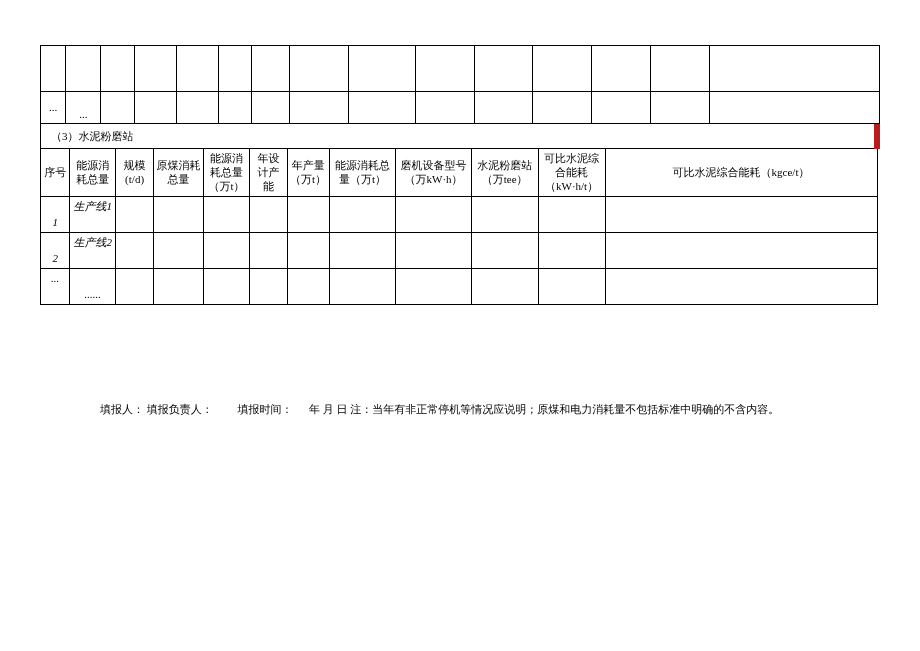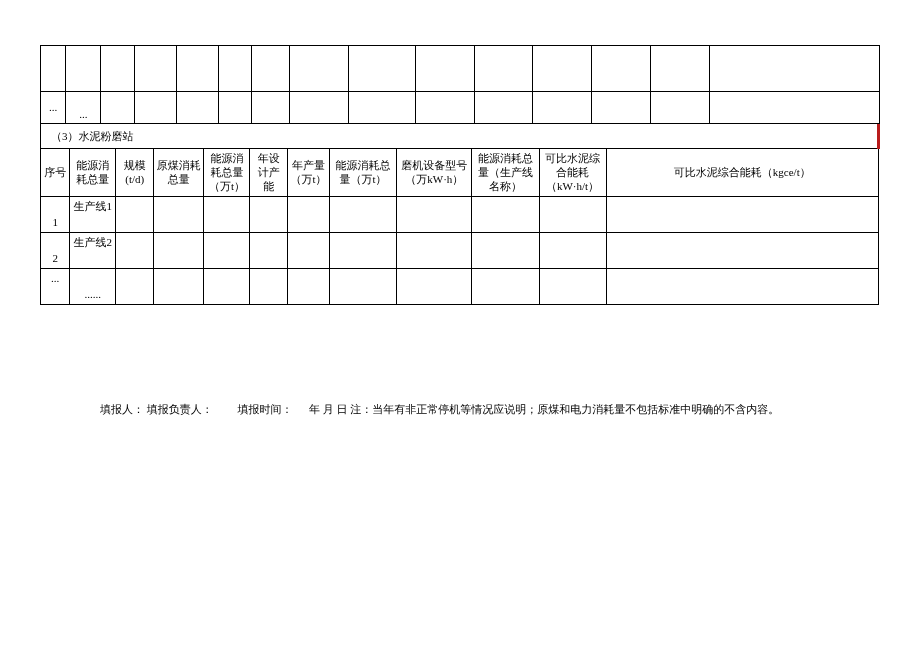--- a/index.html
+++ b/index.html
@@ -26,24 +26,24 @@
       word-wrap: break-word;
       line-height: 1.3;
     }
     .top-empty td { height: 46px; }
     .top-dots td { height: 32px; }
     .section-row td {
       text-align: left;
       padding-left: 10px;
       height: 24px;
       border-left: 1px solid #000;
-      border-right: 3px solid #b91c1c;
+      border-right: 6px solid #b91c1c;
     }
     .header-row td { height: 48px; }
-    .data-row td { height: 36px; }
+    .data-row td { height: 36px; font-style: italic; }
     .footnote {
       margin-top: 96px;
       font-size: 11px;
       padding-left: 60px;
       line-height: 1.6;
       white-space: nowrap;
     }
     .footnote span { display: inline; }
   </style>
 </head>
@@ -127,21 +127,21 @@
   <tr class="header-row">
     <td>序号</td>
     <td>能源消耗总量</td>
     <td>规模(t/d)</td>
     <td>原煤消耗总量</td>
     <td>能源消耗总量（万t）</td>
     <td>年设计产能</td>
     <td>年产量（万t）</td>
     <td>能源消耗总量（万t）</td>
     <td>磨机设备型号（万kW·h）</td>
-    <td>能源消耗总量（生产线名称）</td>
+    <td>水泥粉磨站（万tee）</td>
     <td>可比水泥综合能耗（kW·h/t）</td>
     <td>可比水泥综合能耗（kgce/t）</td>
   </tr>
   <tr class="data-row">
     <td style="vertical-align:bottom">1</td>
     <td style="vertical-align:top">生产线1</td>
     <td></td>
         <td></td>
         <td></td>
         <td></td>

